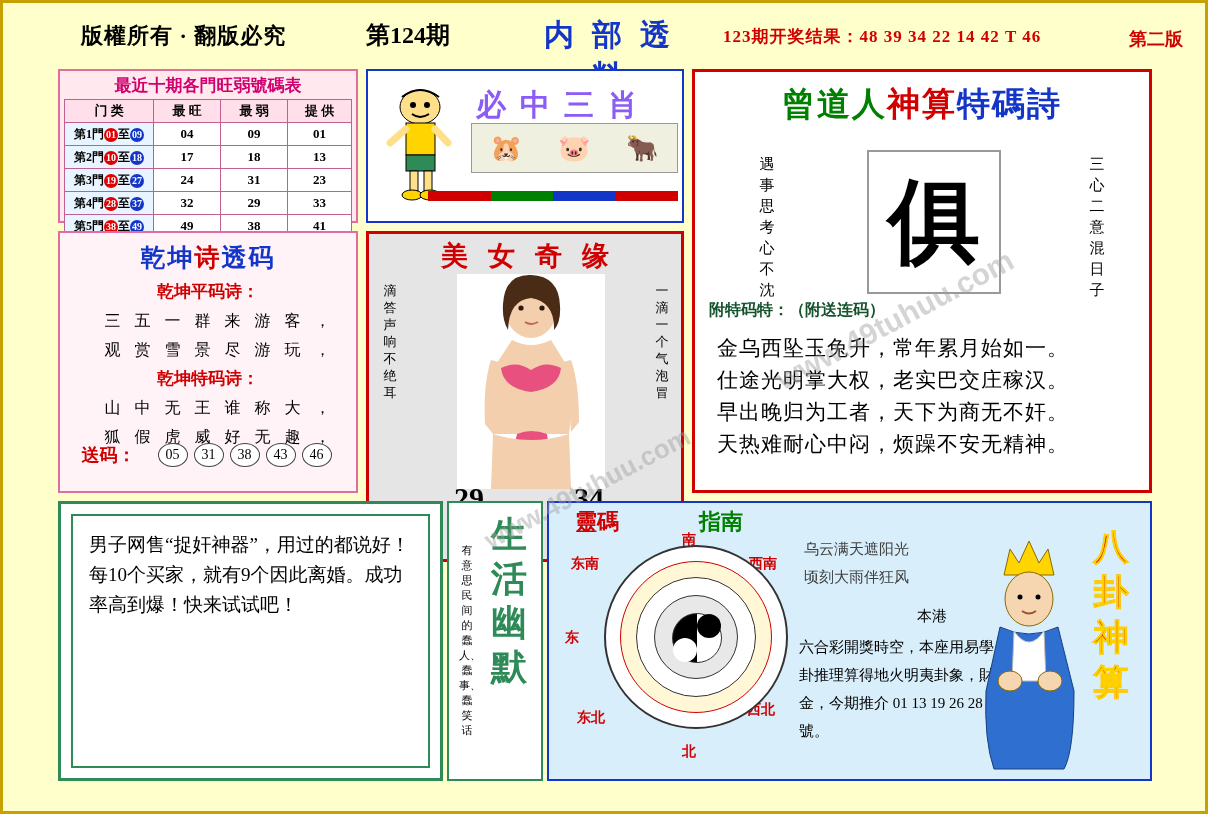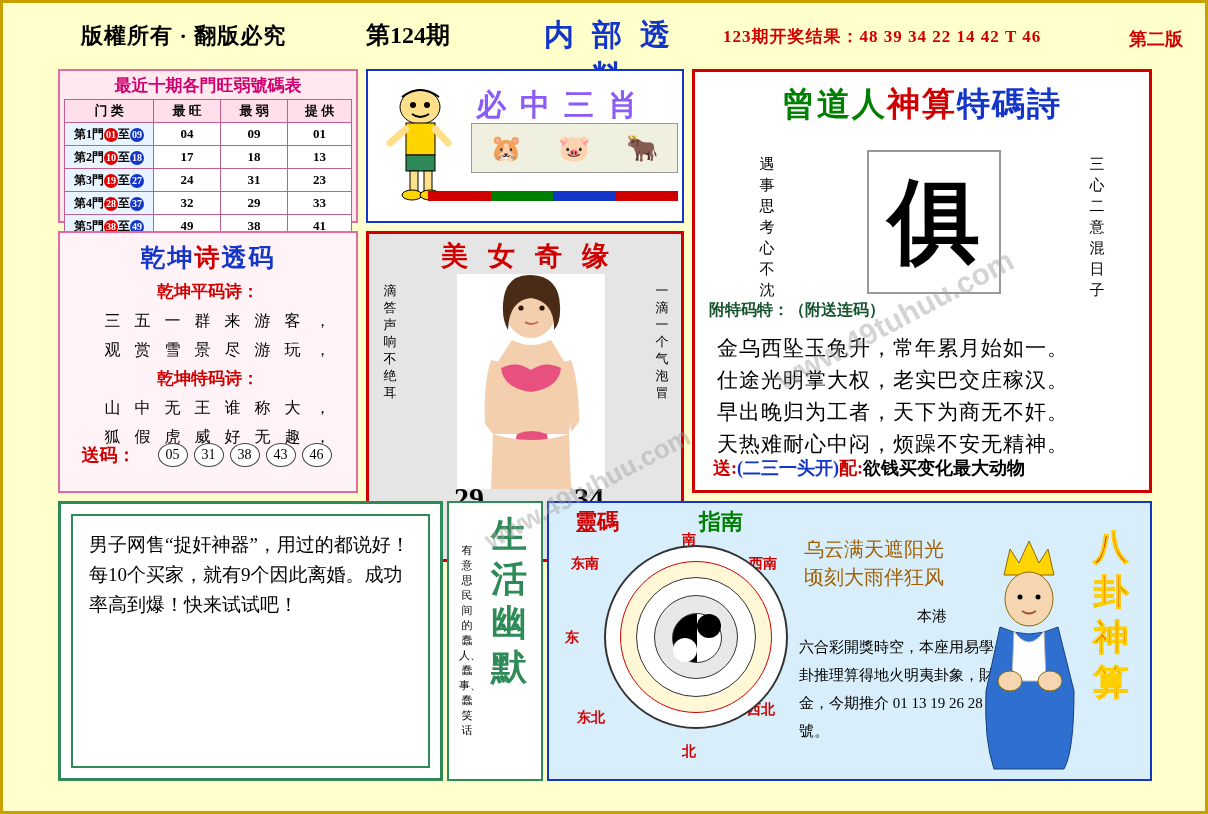--- a/index.html
+++ b/index.html
@@ -215,21 +215,21 @@
   #wheel .ring2{position:absolute;left:14px;top:14px;right:14px;bottom:14px;border-radius:50%;border:1px solid #d00000;background:#fff7d6;}
   #wheel .ring3{position:absolute;left:30px;top:30px;right:30px;bottom:30px;border-radius:50%;border:1px solid #333;background:#ffffff;}
   #wheel .ring4{position:absolute;left:48px;top:48px;right:48px;bottom:48px;border-radius:50%;border:1px solid #333;background:#e8e8e8;}
   #taiji{
     position:absolute;left:66px;top:66px;width:48px;height:48px;border-radius:50%;
     background:linear-gradient(90deg,#000 50%,#fff 50%);border:1px solid #333;
   }
   #taiji:before{content:"";position:absolute;left:50%;top:0;width:24px;height:24px;border-radius:50%;background:#000;transform:translateX(-50%) translateX(12px);}
   #taiji:after{content:"";position:absolute;left:0;top:24px;width:24px;height:24px;border-radius:50%;background:#fff;}
   #bg-weather{
-    position:absolute;left:255px;top:32px;font-size:20px;color:#a16207;line-height:28px;
+    position:absolute;left:255px;top:32px;font-size:15px;color:#404040;line-height:28px;
   }
   #bg-port{position:absolute;left:368px;top:104px;font-size:15px;color:#000;}
   #bg-body{
     position:absolute;left:250px;top:130px;width:215px;font-size:15px;
     line-height:28px;color:#000;
   }
   #bg-right-title{
     position:absolute;right:14px;top:22px;width:50px;
     font-size:35px;font-weight:bold;color:#d00000;line-height:45px;text-align:center;
     -webkit-text-stroke:1px #ffd000;
@@ -384,23 +384,20 @@
       <span class="g">曾道人</span><span class="r">神算</span><span class="b">特碼詩</span>
     </div>
     <div id="rp-vert-left">遇事思考心不沈</div>
     <div id="rp-vert-right">三心二意混日子</div>
     <div id="rp-bigchar">俱</div>
     <div id="rp-note">附特码特：（附送连码）</div>
     <div class="rp-verse" style="top:262px">金乌西坠玉兔升，常年累月始如一。</div>
     <div class="rp-verse" style="top:294px">仕途光明掌大权，老实巴交庄稼汉。</div>
     <div class="rp-verse" style="top:326px">早出晚归为工者，天下为商无不奸。</div>
     <div class="rp-verse" style="top:358px">天热难耐心中闷，烦躁不安无精神。</div>
-    <div id="rp-send">
-      <span class="r">送:</span><span class="b">(二三一头开)</span><span class="r">配:</span><span class="k">欲钱买变化最大动物</span>
-    </div>
   </div>
 
   <div class="panel" id="joke-panel">
     <div id="joke-inner">
       <div id="joke-text">男子网售“捉奸神器”，用过的都说好！每10个买家，就有9个因此离婚。成功率高到爆！快来试试吧！</div>
     </div>
   </div>
 
   <div class="panel" id="life-panel">
     <div id="life-title">生活幽默</div>

